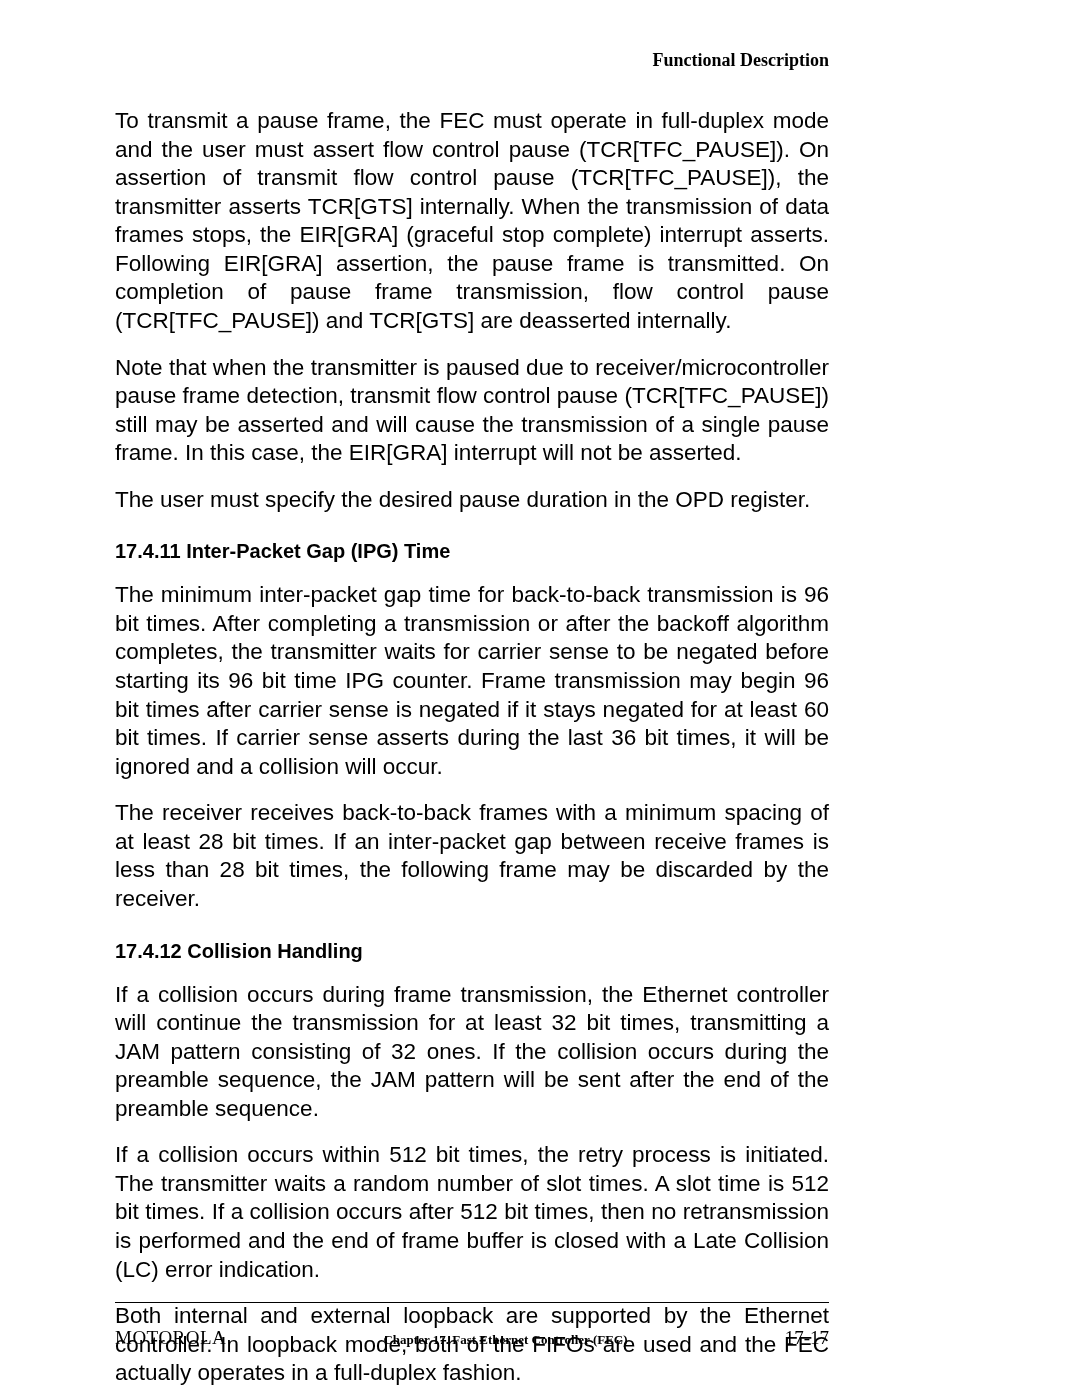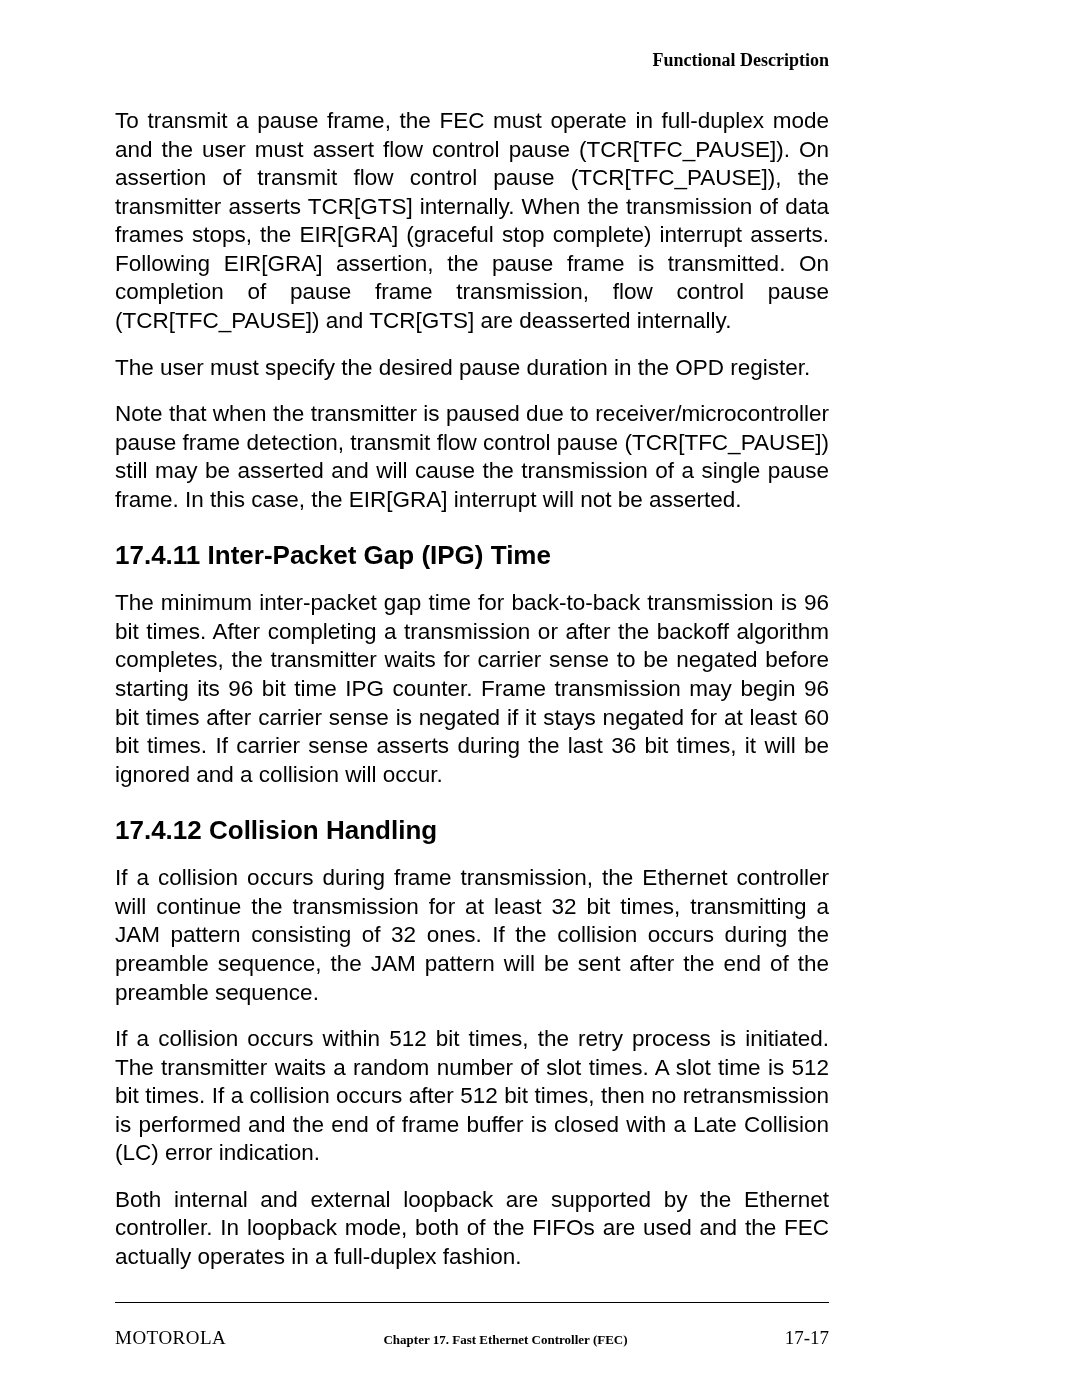--- a/index.html
+++ b/index.html
@@ -27,21 +27,21 @@
   .body-text {
     font-family: Liberation Sans, sans-serif;
     font-size: 22.5px;
     line-height: 1.27;
     text-align: justify;
     margin: 0 0 18px 0;
   }
   .section-heading {
     font-family: Arial, Helvetica, sans-serif;
     font-weight: bold;
-    font-size: 26px;
+    font-size: 20px;
     margin-top: 26px;
     margin-bottom: 18px;
   }
   .footer {
     position: absolute;
     left: 115px;
     right: 115px;
     bottom: 48px;
     border-top: 1px solid #000000;
     padding-top: 24px;
@@ -61,28 +61,29 @@
 </style>
 </head>
 <body>
 
 <div class="page">
 
   <div class="running-head">Functional Description</div>
 
   <p class="body-text">To transmit a pause frame, the FEC must operate in full-duplex mode and the user must assert flow control pause (TCR[TFC_PAUSE]). On assertion of transmit flow control pause (TCR[TFC_PAUSE]), the transmitter asserts TCR[GTS] internally. When the transmission of data frames stops, the EIR[GRA] (graceful stop complete) interrupt asserts. Following EIR[GRA] assertion, the pause frame is transmitted. On completion of pause frame transmission, flow control pause (TCR[TFC_PAUSE]) and TCR[GTS] are deasserted internally.</p>
 
+  <p class="body-text">Note that when the transmitter is paused due to receiver/microcontroller pause frame detection, transmit flow control pause (TCR[TFC_PAUSE]) still may be asserted and will cause the transmission of a single pause frame. In this case, the EIR[GRA] interrupt will not be asserted.</p>
+
   <p class="body-text">The user must specify the desired pause duration in the OPD register.</p>
-
-  <p class="body-text">Note that when the transmitter is paused due to receiver/microcontroller pause frame detection, transmit flow control pause (TCR[TFC_PAUSE]) still may be asserted and will cause the transmission of a single pause frame. In this case, the EIR[GRA] interrupt will not be asserted.</p>
 
   <div class="section-heading">17.4.11 Inter-Packet Gap (IPG) Time</div>
 
   <p class="body-text">The minimum inter-packet gap time for back-to-back transmission is 96 bit times. After completing a transmission or after the backoff algorithm completes, the transmitter waits for carrier sense to be negated before starting its 96 bit time IPG counter. Frame transmission may begin 96 bit times after carrier sense is negated if it stays negated for at least 60 bit times. If carrier sense asserts during the last 36 bit times, it will be ignored and a collision will occur.</p>
 
+  <p class="body-text">The receiver receives back-to-back frames with a minimum spacing of at least 28 bit times. If an inter-packet gap between receive frames is less than 28 bit times, the following frame may be discarded by the receiver.</p>
 
   <div class="section-heading">17.4.12 Collision Handling</div>
 
   <p class="body-text">If a collision occurs during frame transmission, the Ethernet controller will continue the transmission for at least 32 bit times, transmitting a JAM pattern consisting of 32 ones. If the collision occurs during the preamble sequence, the JAM pattern will be sent after the end of the preamble sequence.</p>
 
   <p class="body-text">If a collision occurs within 512 bit times, the retry process is initiated. The transmitter waits a random number of slot times. A slot time is 512 bit times. If a collision occurs after 512 bit times, then no retransmission is performed and the end of frame buffer is closed with a Late Collision (LC) error indication.</p>
 
 
   <p class="body-text">Both internal and external loopback are supported by the Ethernet controller. In loopback mode, both of the FIFOs are used and the FEC actually operates in a full-duplex fashion.</p>
 

